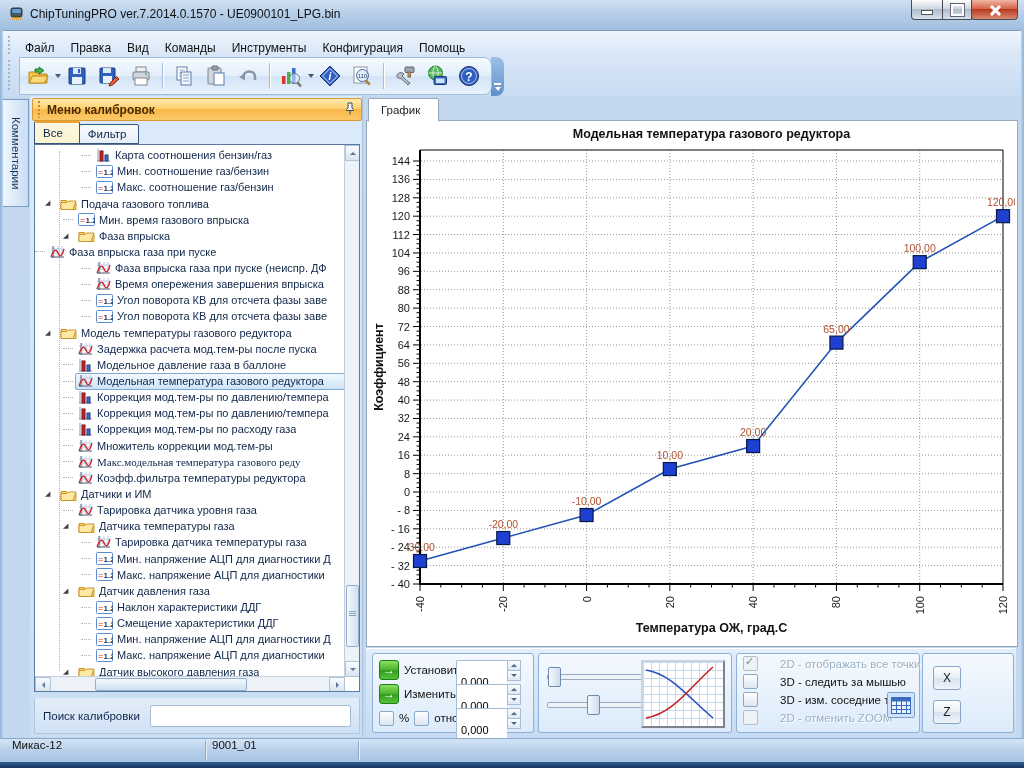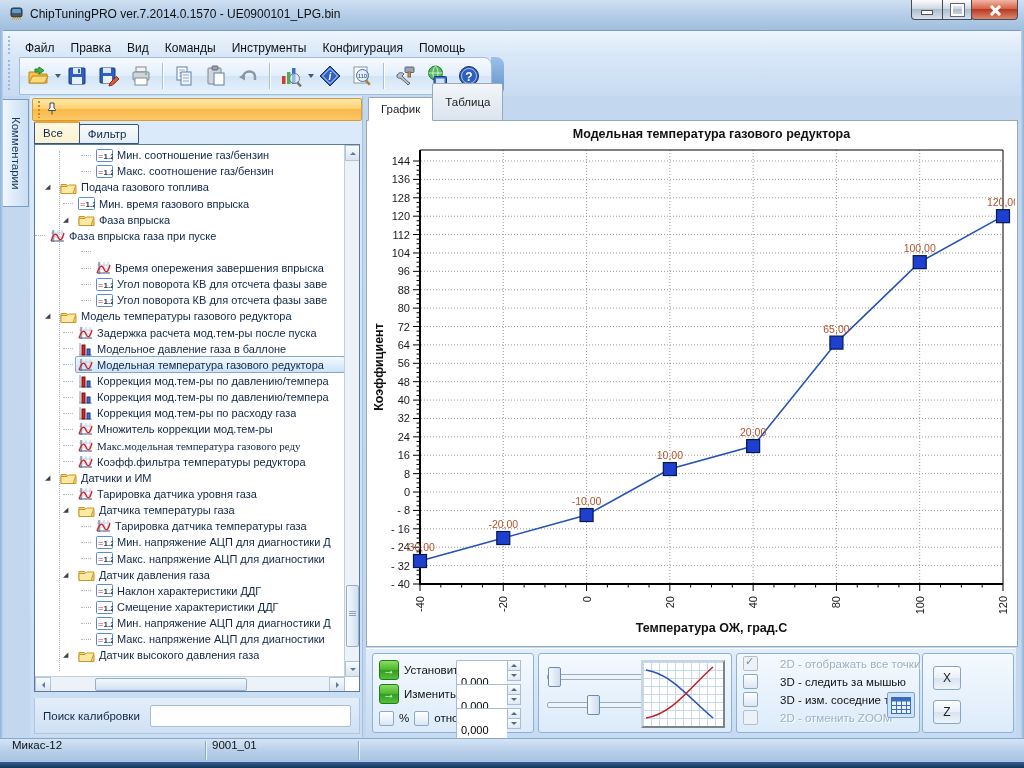--- a/index.html
+++ b/index.html
@@ -83,21 +83,21 @@
   .sc-dn{bottom:0;} .sc-dn i{border-top-color:#5a7a9a;margin-bottom:-3px;}
   .sc-lf{left:0;} .sc-lf i{border-right-color:#5a7a9a;margin-left:-3px;}
   .sc-rt{right:0;} .sc-rt i{border-left-color:#5a7a9a;margin-right:-3px;}
   .v-thumb{position:absolute;left:1px;width:11px;top:440px;height:60px;background:linear-gradient(90deg,#f4f9fd,#cfe0f0);border:1px solid #96aec6;border-radius:2px;}
   .v-thumb::after{content:"";position:absolute;left:2px;right:2px;top:27px;border-top:1px solid #8aa2ba;box-shadow:0 2px 0 #8aa2ba,0 -2px 0 #8aa2ba;}
   .h-thumb{position:absolute;top:1px;height:11px;left:60px;width:150px;background:linear-gradient(180deg,#f4f9fd,#cfe0f0);border:1px solid #96aec6;border-radius:2px;}
   .searchrow{position:absolute;left:4px;top:602px;width:324px;height:35px;display:flex;align-items:center;background:linear-gradient(180deg,#e4eefa,#cfe0f4);border:1px solid #b0c6de;border-top:none;}
   .search-label{font-size:11.5px;color:#10264a;margin:0 10px 0 8px;}
   .search-input{flex:1;margin-right:8px;height:20px;border:1px solid #a8bcd4;border-radius:2px;background:#fff;font-size:11px;padding:0 4px;outline:none;}
   
-  .main-tabs{position:absolute;left:368px;top:98px;display:flex;align-items:flex-end;height:23px;}
+  .main-tabs{position:absolute;left:368px;top:98px;display:flex;height:23px;flex-direction:column;}
   .m-tab{font-size:11.5px;color:#222;padding:12px 12px;border:1px solid #98a8bc;background:linear-gradient(180deg,#f2f6fa,#dce4ee);
     border-radius:2px 2px 0 0;margin-right:-1px;}
   .m-tab.active{background:#fff;border-bottom-color:#fff;padding:5px 12px;z-index:2;}
   .page{position:absolute;left:366px;top:120px;width:650px;height:525px;background:#fff;border:1px solid #98a8bc;}
   #chart-svg{position:absolute;left:4px;top:1px;}
   
   .bottom-panel{position:absolute;left:366px;top:648px;width:650px;height:89px;
     background:linear-gradient(180deg,#e2eefb,#c5daf1);border-top:1px solid #fff;}
   .gbox{position:absolute;top:4px;height:78px;border:1px solid #8fb0d8;border-radius:3px;
     background:linear-gradient(180deg,#f4f9fe,#dcebfa);}
@@ -284,37 +284,51 @@
       </div>
   </div>
 
   <div class="comments-tab">
     <span>Комментарии</span>
   </div>
 
   <div class="sidebar">
     <div class="sb-header">
       <span class="grip"></span>
+      <span class="sb-title">Меню калибровок</span>
       <span class="pin">
         <svg width="10" height="13">
             <path d="M3 1h4v5l1.5 1.5v1h-7v-1L3 6z" fill="#eef3f8" stroke="#404a55"></path>
             <line x1="5" y1="8.5" x2="5" y2="12.5" stroke="#404a55"></line>
           </svg>
       </span>
     </div>
     <div class="sb-tabs">
       <span class="sb-tab active">Все</span>
       <span class="sb-tab">Фильтр</span>
     </div>
     <div class="treebox">
       <div class="treeview" id="treeview">
           <div class="trow" style="padding-left: 46px;">
             <span class="stub"></span>
             <span class="hl">
               <span class="ticon">
+                <svg width="15" height="14">
+                  <path d="M2 1v12M1 13h13" stroke="#8a94a8"></path>
+                  <rect x="4" y="3" width="3" height="10" fill="#d42020" stroke="#7a1010"></rect>
+                  <rect x="9" y="7" width="3" height="6" fill="#3a6fd0" stroke="#1a3a7a"></rect>
+                </svg>
+              </span>
+              <span class="tlabel">Карта соотношения бензин/газ</span>
+            </span>
+          </div>
+          <div class="trow" style="padding-left: 46px;">
+            <span class="stub"></span>
+            <span class="hl">
+              <span class="ticon">
                 <svg width="17" height="13">
                   <rect x="0.5" y="0.5" width="16" height="12" rx="1" fill="#fff" stroke="#5b8bd0"></rect>
                   <text x="2" y="10" font-size="9" fill="#d42020">=</text>
                   <text x="7.5" y="10" font-size="8" fill="#223a5a" font-weight="bold">1.2</text>
                 </svg>
               </span>
               <span class="tlabel">Мин. соотношение газ/бензин</span>
             </span>
           </div>
           <div class="trow" style="padding-left: 46px;">
@@ -375,20 +389,30 @@
                   <path d="M4 1v12M8 1v12M12 1v12M1 4h13M1 8h13" stroke="#bcd0e8"></path>
                   <path d="M3 1v12M1 12h13" stroke="#55607a"></path>
                   <path d="M1 12 Q5 1 8 8 T14 4" stroke="#d42020" fill="none" stroke-width="1.3"></path>
                 </svg>
               </span>
               <span class="tlabel">Фаза впрыска газа при пуске</span>
             </span>
           </div>
           <div class="trow" style="padding-left: 46px;">
             <span class="stub"></span>
+            <span class="hl">
+              <span class="ticon">
+                <svg width="15" height="14">
+                  <path d="M4 1v12M8 1v12M12 1v12M1 4h13M1 8h13" stroke="#bcd0e8"></path>
+                  <path d="M3 1v12M1 12h13" stroke="#55607a"></path>
+                  <path d="M1 12 Q5 1 8 8 T14 4" stroke="#d42020" fill="none" stroke-width="1.3"></path>
+                </svg>
+              </span>
+              <span class="tlabel">Фаза впрыска газа при пуске (неиспр. ДФ</span>
+            </span>
           </div>
           <div class="trow" style="padding-left: 46px;">
             <span class="stub"></span>
             <span class="hl">
               <span class="ticon">
                 <svg width="15" height="14">
                   <path d="M4 1v12M8 1v12M12 1v12M1 4h13M1 8h13" stroke="#bcd0e8"></path>
                   <path d="M3 1v12M1 12h13" stroke="#55607a"></path>
                   <path d="M1 12 Q5 1 8 8 T14 4" stroke="#d42020" fill="none" stroke-width="1.3"></path>
                 </svg>

